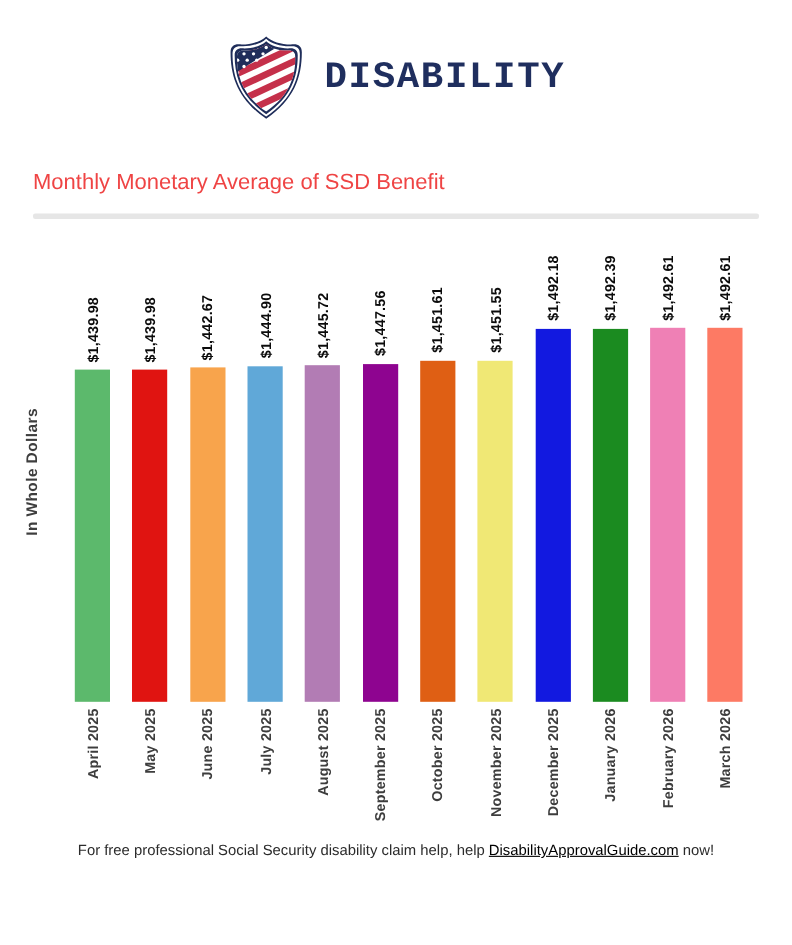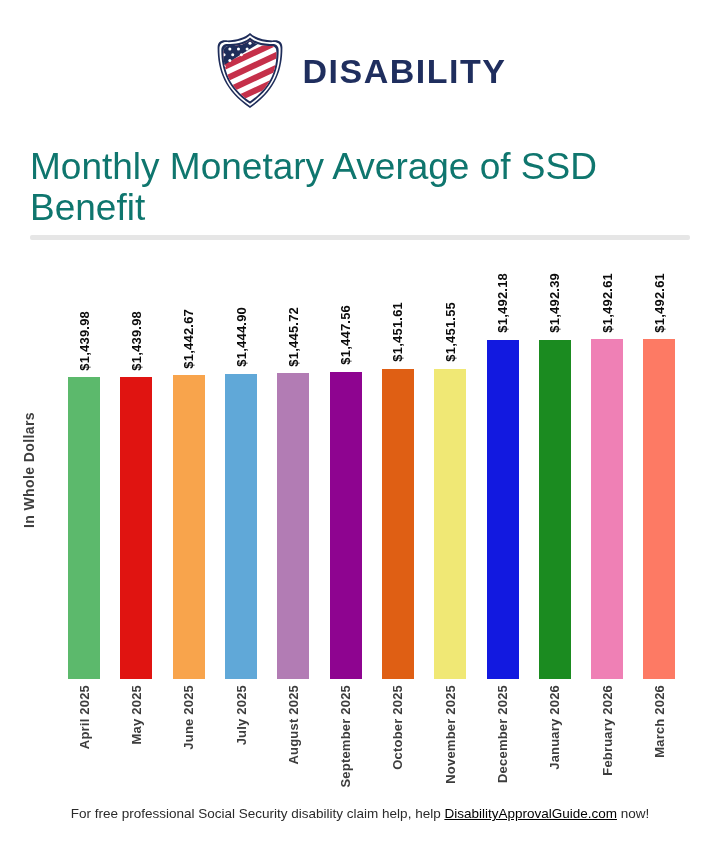--- a/index.html
+++ b/index.html
@@ -12,35 +12,35 @@
 
   
   .logo-row {
     padding-top: 31px;
     display: flex; justify-content: center; align-items: center; gap: 17px;
     height: 113px;
   }
   .shield { width: 72px; height: 82px; flex: 0 0 auto; }
   .brand { display: flex; flex-direction: column; }
   .brand-top {
-    font-family: Liberation Sans, sans-serif;
+    font-family: Liberation Mono, monospace;
     font-weight: 700; font-size: 34px; letter-spacing: 1.5px;
     color: #1f2e5e; line-height: 1.05;
   }
   .brand-bottom {
     font-family: "Liberation Sans", sans-serif;
     font-weight: 400; font-size: 18.5px; letter-spacing: 4.8px;
     color: #2a3a68; margin-top: 5px;
   }
 
   
   .page-title {
     margin: 33px 30px 0 30px;
-    font-weight: 400; font-size: 37px; line-height: 41px;
-    color: #0f766e;
+    font-weight: 400; font-size: 20px; line-height: 41px;
+    color: #ef4444;
   }
   .page-title span { display: block; }
 
   .divider {
     margin: 7px 30px 0 30px;
     height: 5px; background: #e6e6e6; border-radius: 2px;
   }
 
   
   .vtext {

